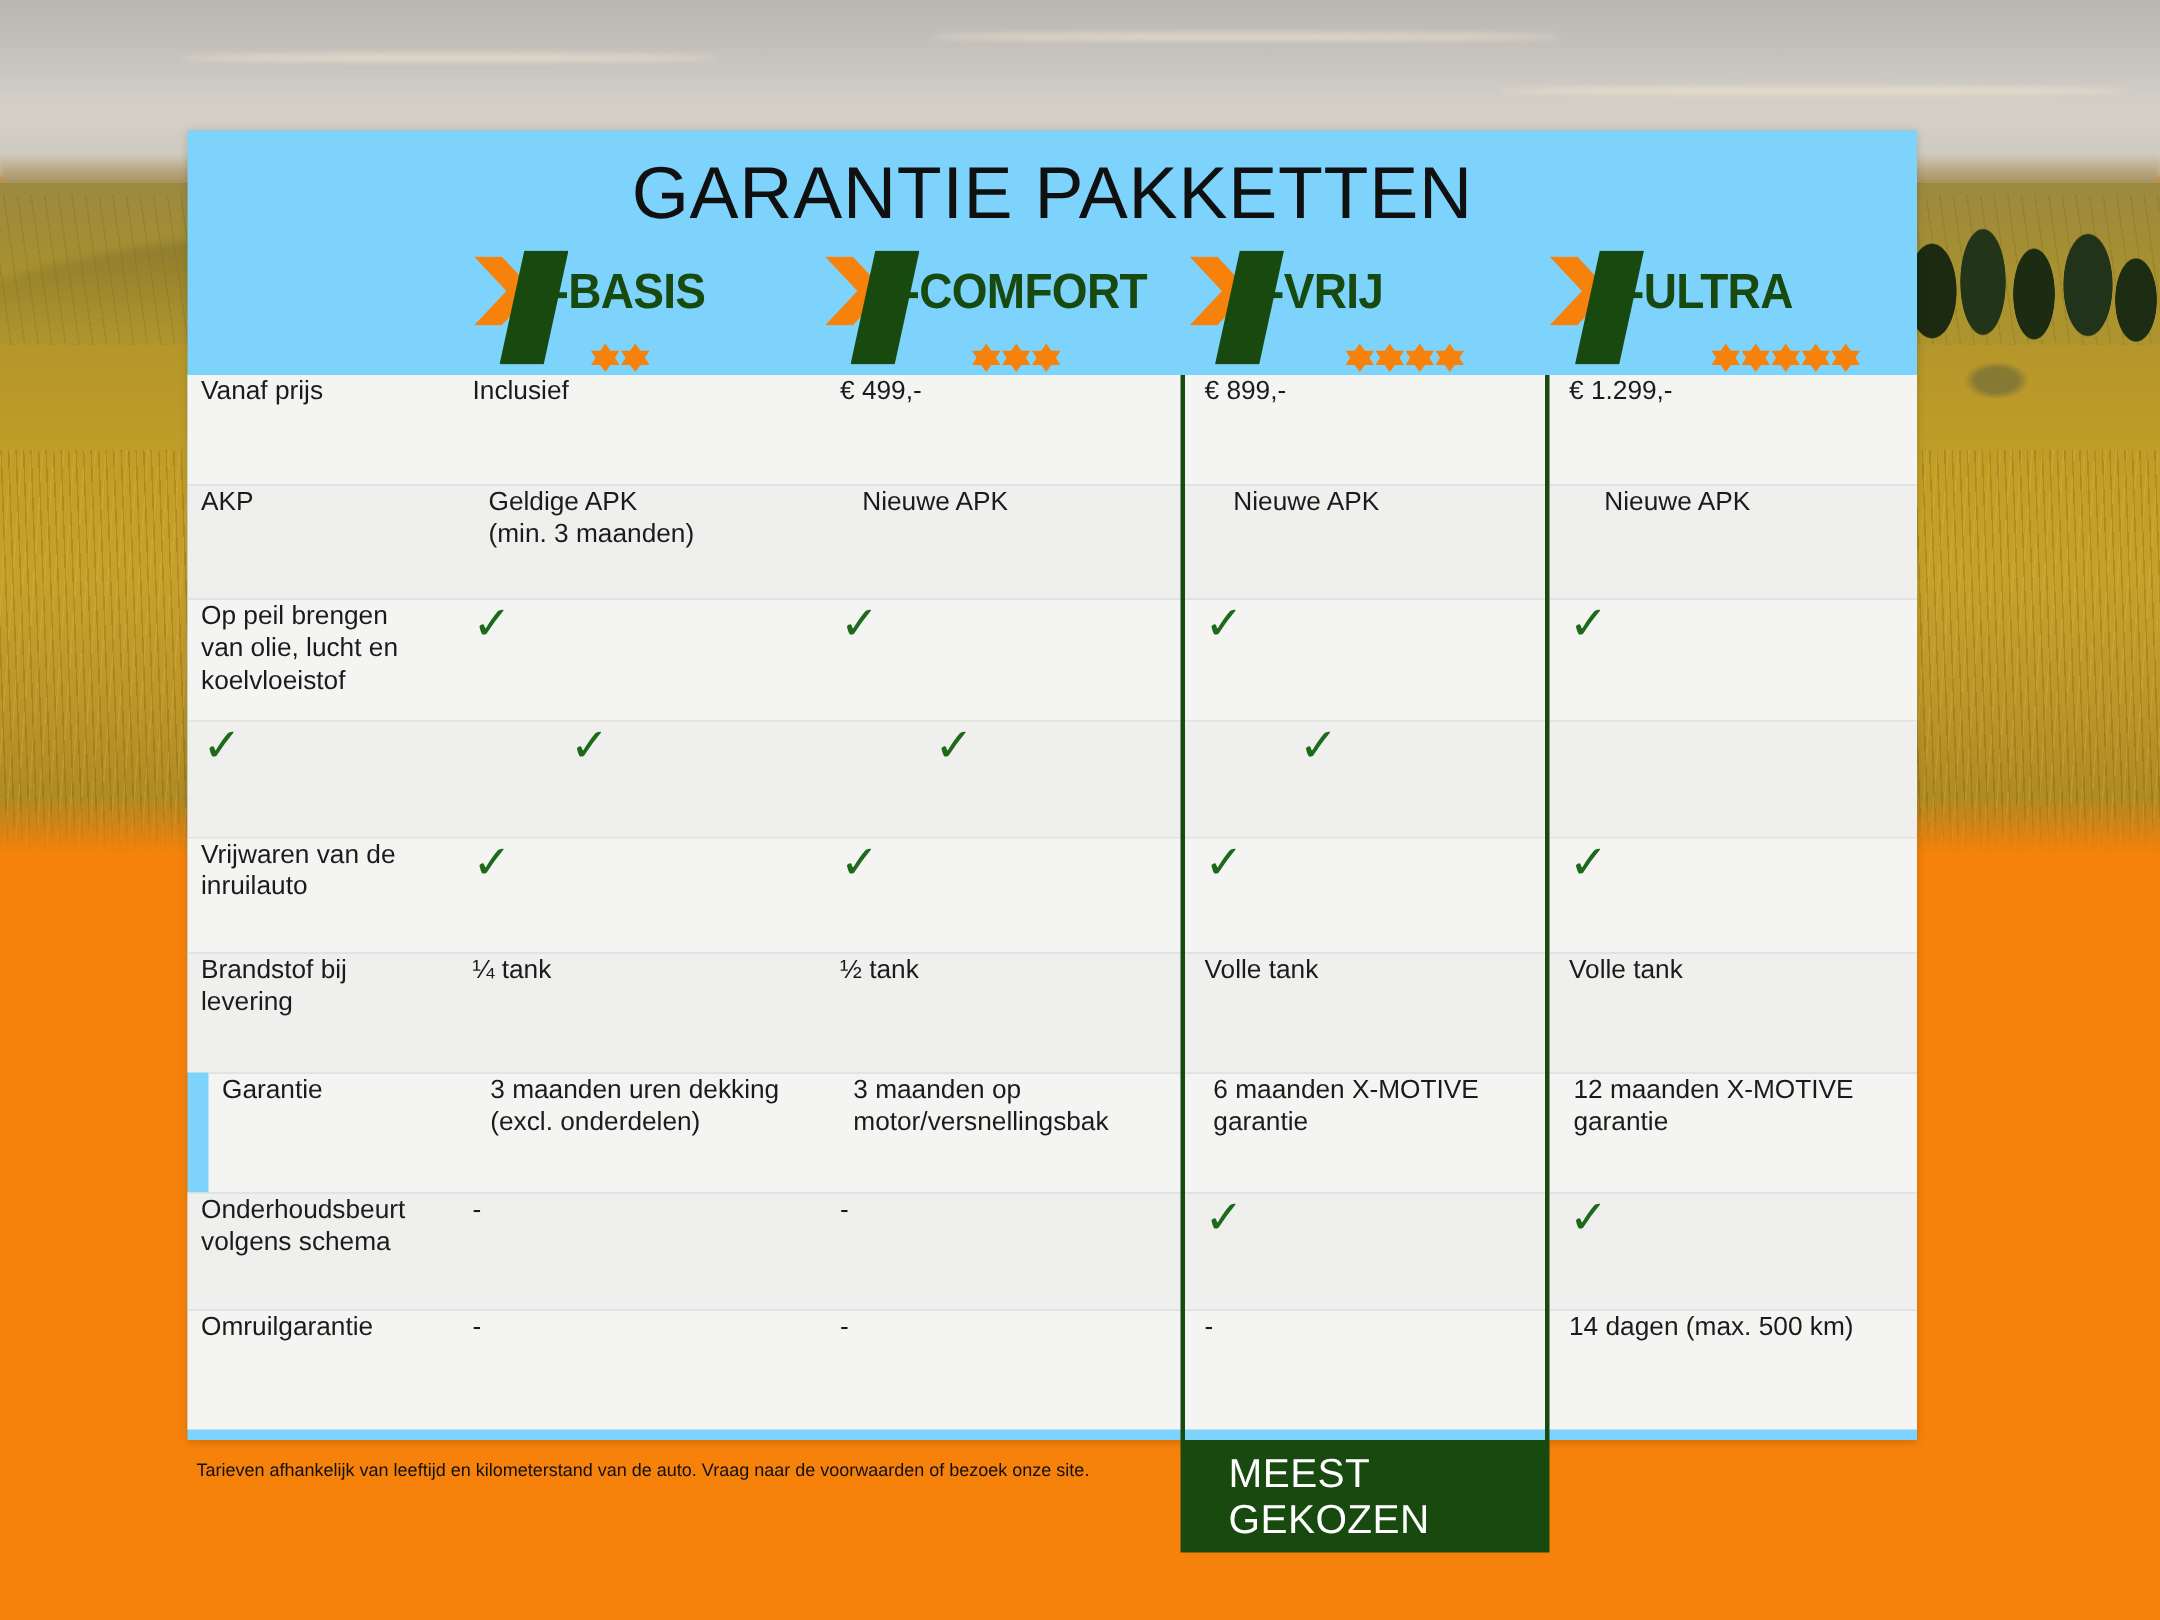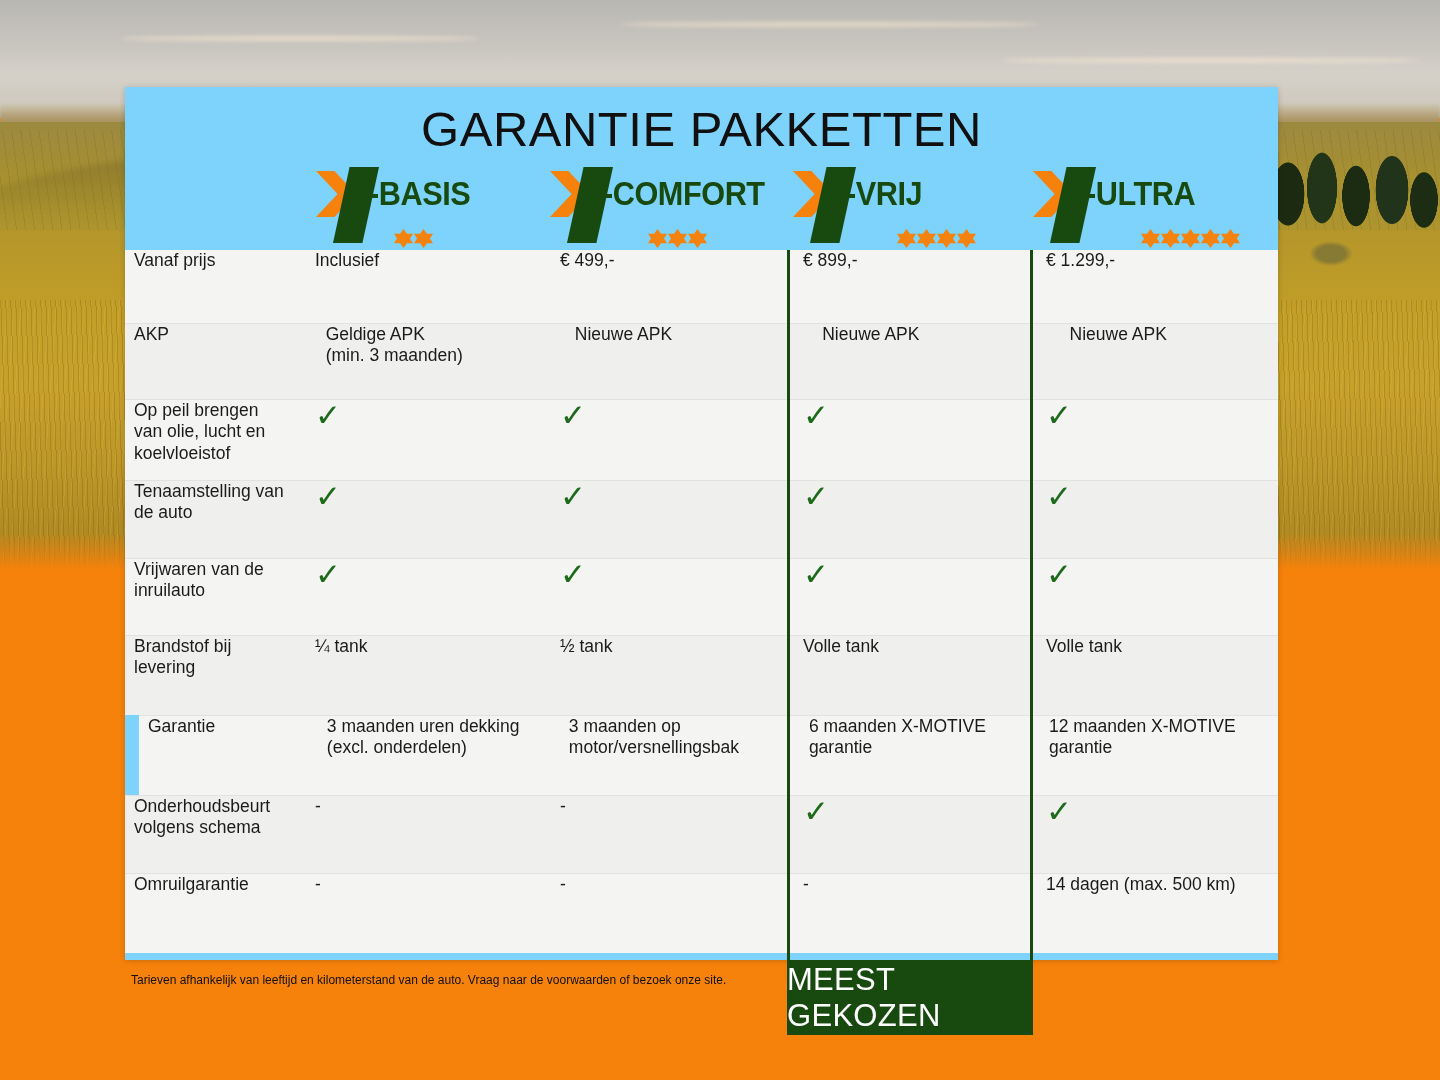--- a/index.html
+++ b/index.html
@@ -228,22 +228,23 @@
   }
   #most-chosen {
     position: absolute;
     left: 787px; top: 960px;
     width: 246px; height: 75px;
     background: #184A10;
     color: #FFFFFF;
     display: flex;
     align-items: center;
     justify-content: center;
-    font-size: 31px;
+    font-size: 27px;
     letter-spacing: .3px;
+    padding-left: 32px;
   }
 </style>
 </head>
 <body>
 
 <div id="stage">
 
   <div id="bg-photo">
     <div class="bg-sky"></div>
     <div class="bg-sky-streak" style="left:120px; top:36px; width:360px;"></div>
@@ -317,21 +318,20 @@
           <div class="cell c3">Nieuwe APK</div>
         </div>
         <div class="row plain" style="height: 81px;">
           <div class="cell label">Op peil brengen<br>van olie, lucht en<br>koelvloeistof</div>
           <div class="cell c0"><span class="check">✓</span></div>
           <div class="cell c1"><span class="check">✓</span></div>
           <div class="cell c2"><span class="check">✓</span></div>
           <div class="cell c3"><span class="check">✓</span></div>
         </div>
         <div class="row shade" style="height: 78px;">
-          <div class="cell label">Tenaamstelling van<br>de auto</div>
           <div class="cell c0"><span class="check">✓</span></div>
           <div class="cell c1"><span class="check">✓</span></div>
           <div class="cell c2"><span class="check">✓</span></div>
           <div class="cell c3"><span class="check">✓</span></div>
         </div>
         <div class="row plain" style="height: 77px;">
           <div class="cell label">Vrijwaren van de<br>inruilauto</div>
           <div class="cell c0"><span class="check">✓</span></div>
           <div class="cell c1"><span class="check">✓</span></div>
           <div class="cell c2"><span class="check">✓</span></div>

